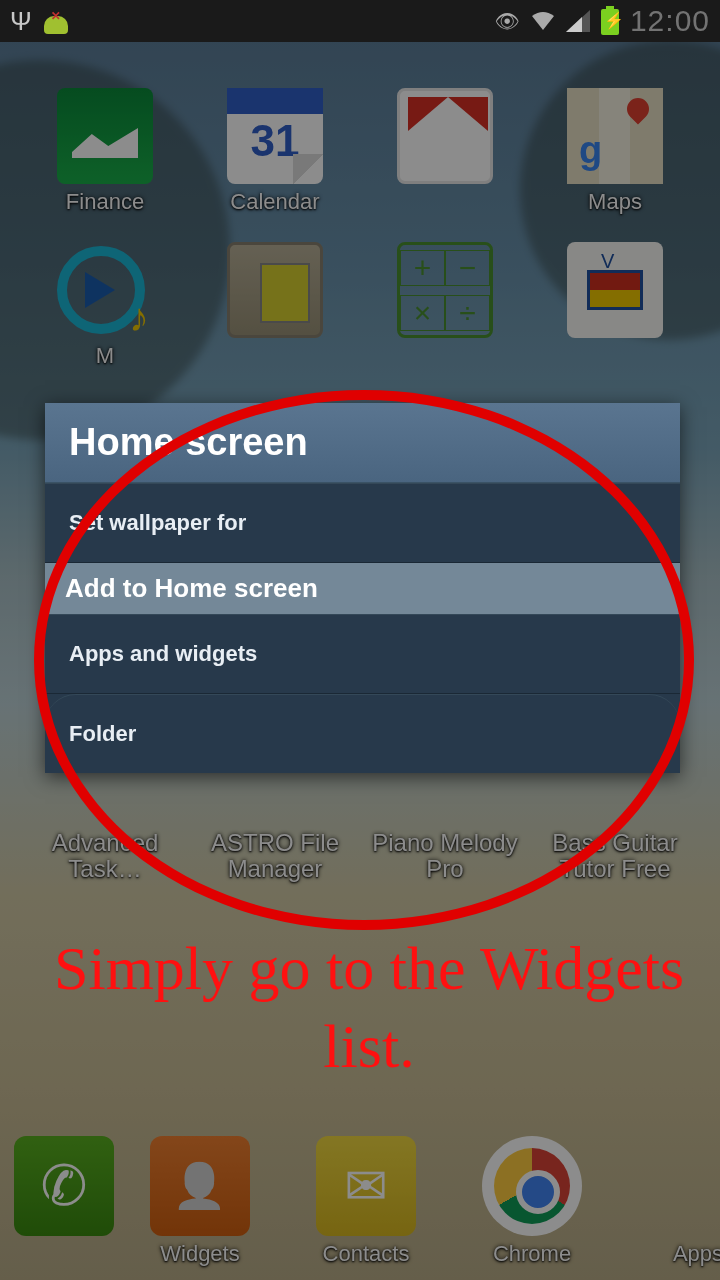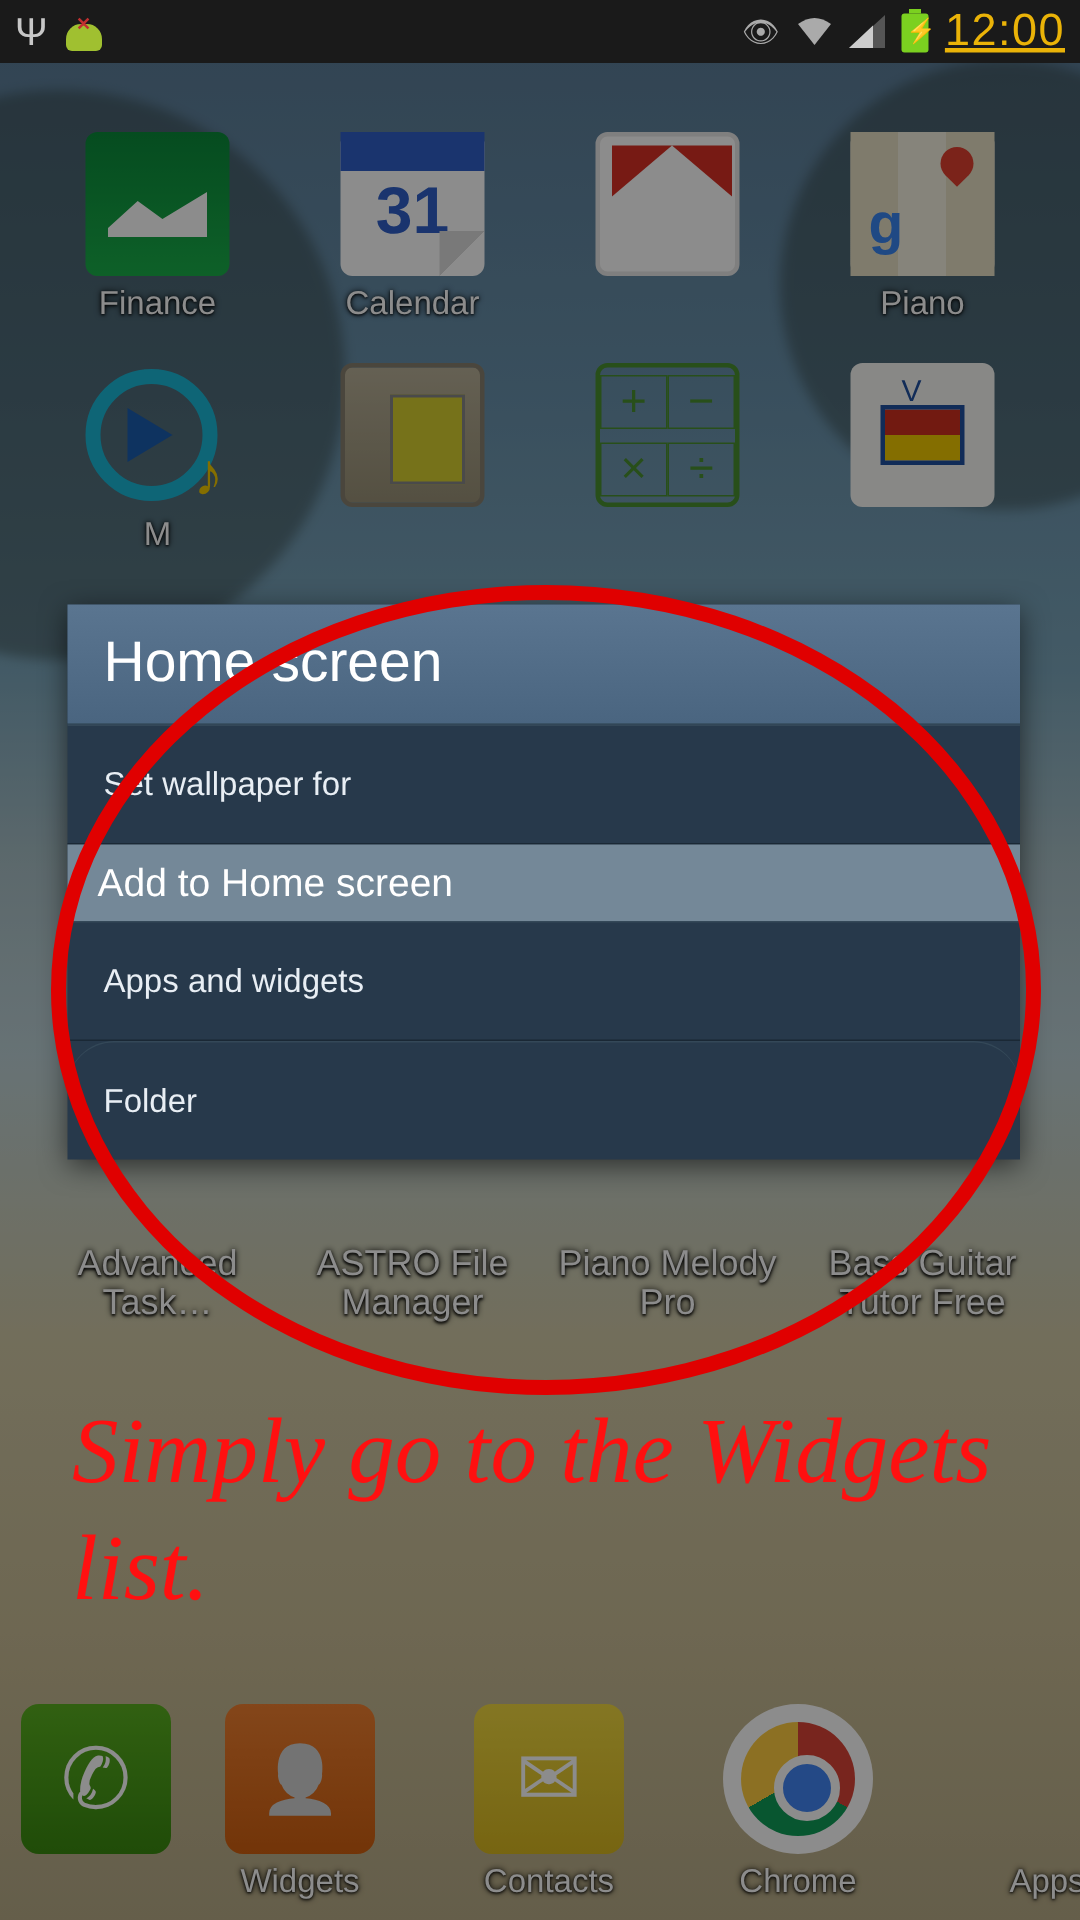--- a/index.html
+++ b/index.html
@@ -21,21 +21,21 @@
 
 
 .status-bar {
   position: relative; z-index: 5;
   height: 42px; background: #1a1a1a;
   display: flex; align-items: center; padding: 0 10px;
   color: #c7c7c7;
 }
 .status-left { display:flex; align-items:center; gap:12px; }
 .status-right { margin-left:auto; display:flex; align-items:center; gap:10px; }
-.clock { font-size: 30px; color: #eab308; font-weight:400; letter-spacing:1px;text-decoration:underline; }
+.clock { font-size: 30px; color: #737373; font-weight:400; letter-spacing:1px; }
 .usb-icon { font-size: 26px; color:#c7c7c7; }
 .android-icon { width:24px; height:26px; position:relative; }
 .android-icon .body { width:24px; height:18px; background:#a0c030; border-radius: 10px 10px 4px 4px; position:absolute; bottom:0;}
 .android-icon .x { position:absolute; left:4px; top:2px; width:16px; height:12px; color:#c03030; font-size:12px; font-weight:bold; line-height:12px; text-align:center;}
 .eye-icon { font-size:20px; color:#aaa;}
 .wifi-icon svg, .signal-icon svg, .battery-icon svg { display:block; }
 .battery-icon { width:20px; height:28px; position:relative;}
 .battery-icon .body { width:18px; height:26px; background:#7bd020; border-radius:2px; position:absolute; bottom:0; left:1px;}
 .battery-icon .tip { width:8px; height:3px; background:#7bd020; position:absolute; top:-1px; left:6px;}
 .battery-icon .bolt { position:absolute; left:4px; top:4px; color:#fff; font-size:16px;}
@@ -98,21 +98,21 @@
 .ic-msg::after{content:"✉";color:#fff;font-size:52px;}
 .ic-chrome { background:#fff; border-radius:50%!important; position:relative;}
 .ic-chrome::before{content:"";position:absolute;inset:12px;border-radius:50%;background:conic-gradient(#db4437 0 120deg,#0f9d58 120deg 240deg,#ffcd40 240deg 360deg);}
 .ic-chrome::after{content:"";position:absolute;left:34px;top:34px;width:32px;height:32px;background:#4285f4;border:6px solid #fff;border-radius:50%;}
 .ic-apps { background:transparent; display:grid; grid-template-columns:repeat(4,1fr); grid-template-rows:repeat(4,1fr); gap:6px; padding:8px;}
 .ic-apps span{background:#e0e0e0;border-radius:2px;}
 
 
 .dialog {
   position:absolute; z-index:3; left:45px; top:403px; width:635px;
-  background:#27394b; box-shadow:0 4px 18px rgba(0,0,0,0.6);
+  background:#27394b; box-shadow:0 4px 18px rgba(0,0,0,0.6);font-weight:bold;
 }
 .dialog-header {
   background:linear-gradient(#5a7590,#4a6580);
   color:#fff; font-size:38px; padding:18px 24px;
   border-bottom:1px solid #3a5265;
 }
 .dialog-item {
   color:#e8eef4; font-size:22px; padding:26px 24px;
   border-bottom:1px solid #1a2835; border-top:1px solid #344858;
 }
@@ -124,22 +124,22 @@
 
 
 .annotation-circle {
   position:absolute; z-index:10; left:34px; top:390px;
   width:660px; height:540px; border:10px solid #e00000;
   border-radius:50%; pointer-events:none;
 }
 .annotation-text {
   position:absolute; z-index:10; left:48px; top:930px; right:30px;
   color:#ff1010; font-family:"Brush Script MT","Comic Sans MS",cursive;
-  font-size:62px; font-style:italic; line-height:1.25;
-  text-align:left; pointer-events:none;
+  font-size:62px; line-height:1.25;
+  text-align:center; pointer-events:none;
 }
 </style>
 </head>
 <body>
 
 <div class="wallpaper">
   <div class="palm palm1"></div>
   <div class="palm palm2"></div>
 </div>
 
@@ -190,21 +190,21 @@
     <div class="app-icon ic-gmail">
         <div class="m"></div>
       </div>
   </div>
   <div class="app">
     <div class="app-icon ic-maps">
       <div class="fold"></div>
         <div class="g">g</div>
         <div class="pin"></div>
     </div>
-    <div class="app-label">Piano</div>
+    <div class="app-label">Maps</div>
   </div>
 
   <div class="app">
     <div class="app-icon ic-mediaplay">
       <div class="ring"></div>
         <div class="play"></div>
         <div class="note">♪</div>
     </div>
     <div class="app-label">M</div>
   </div>

